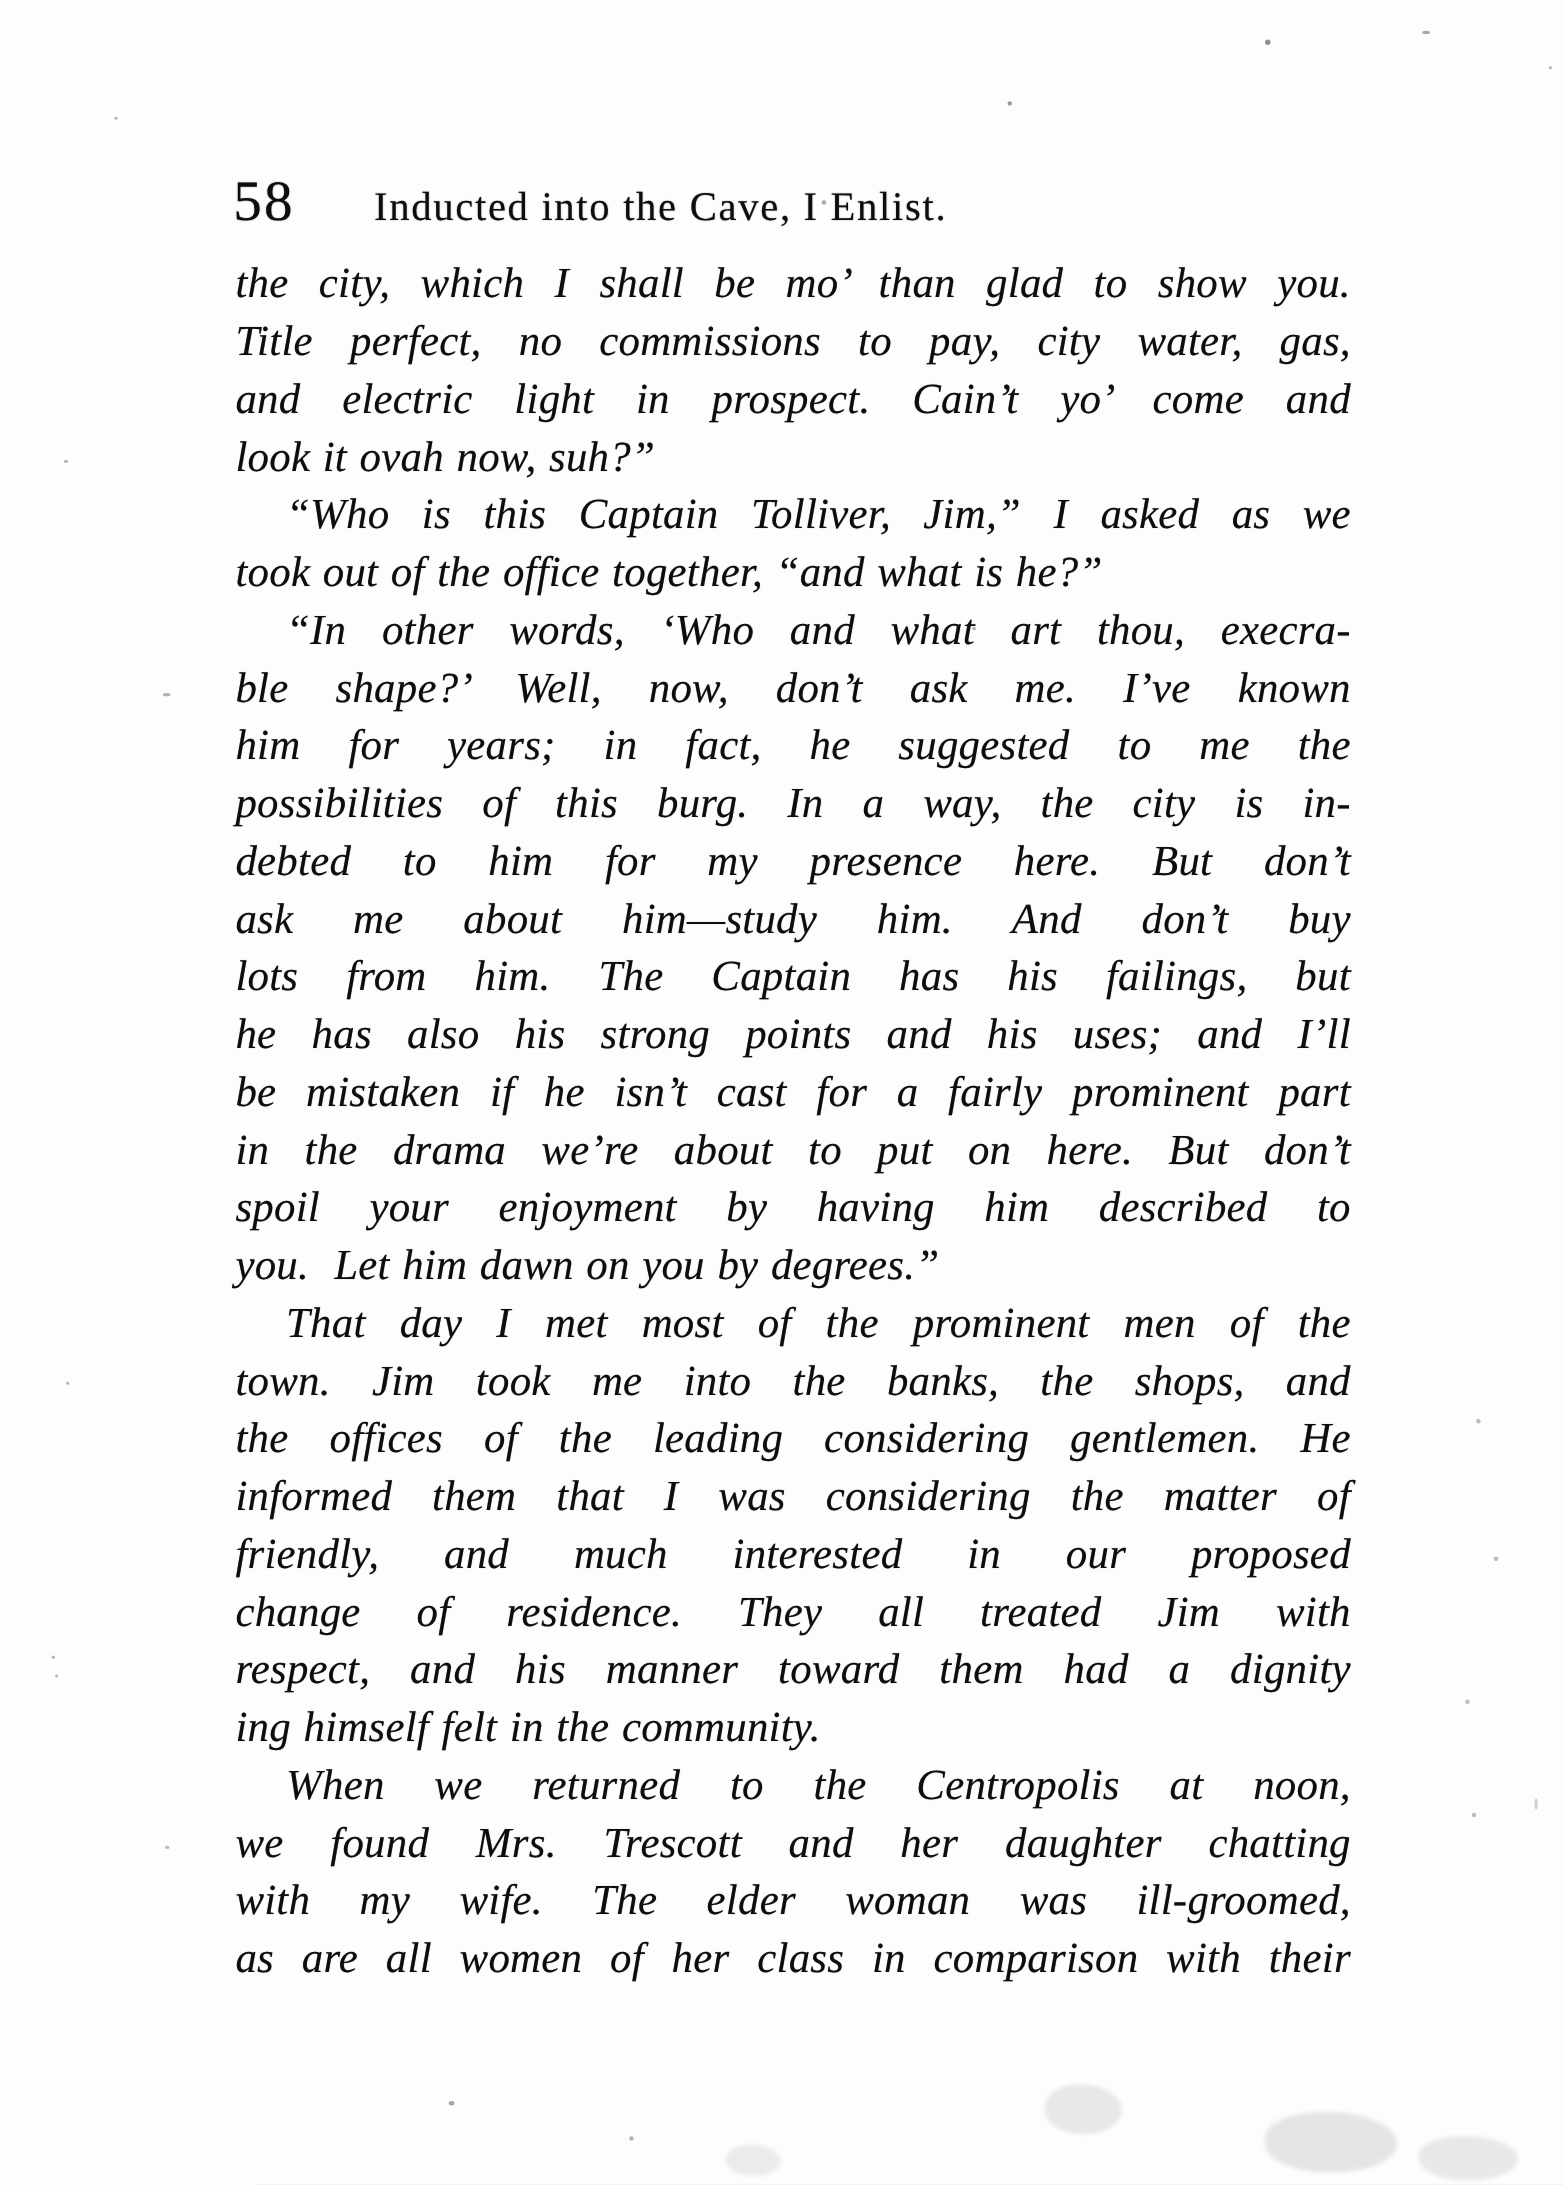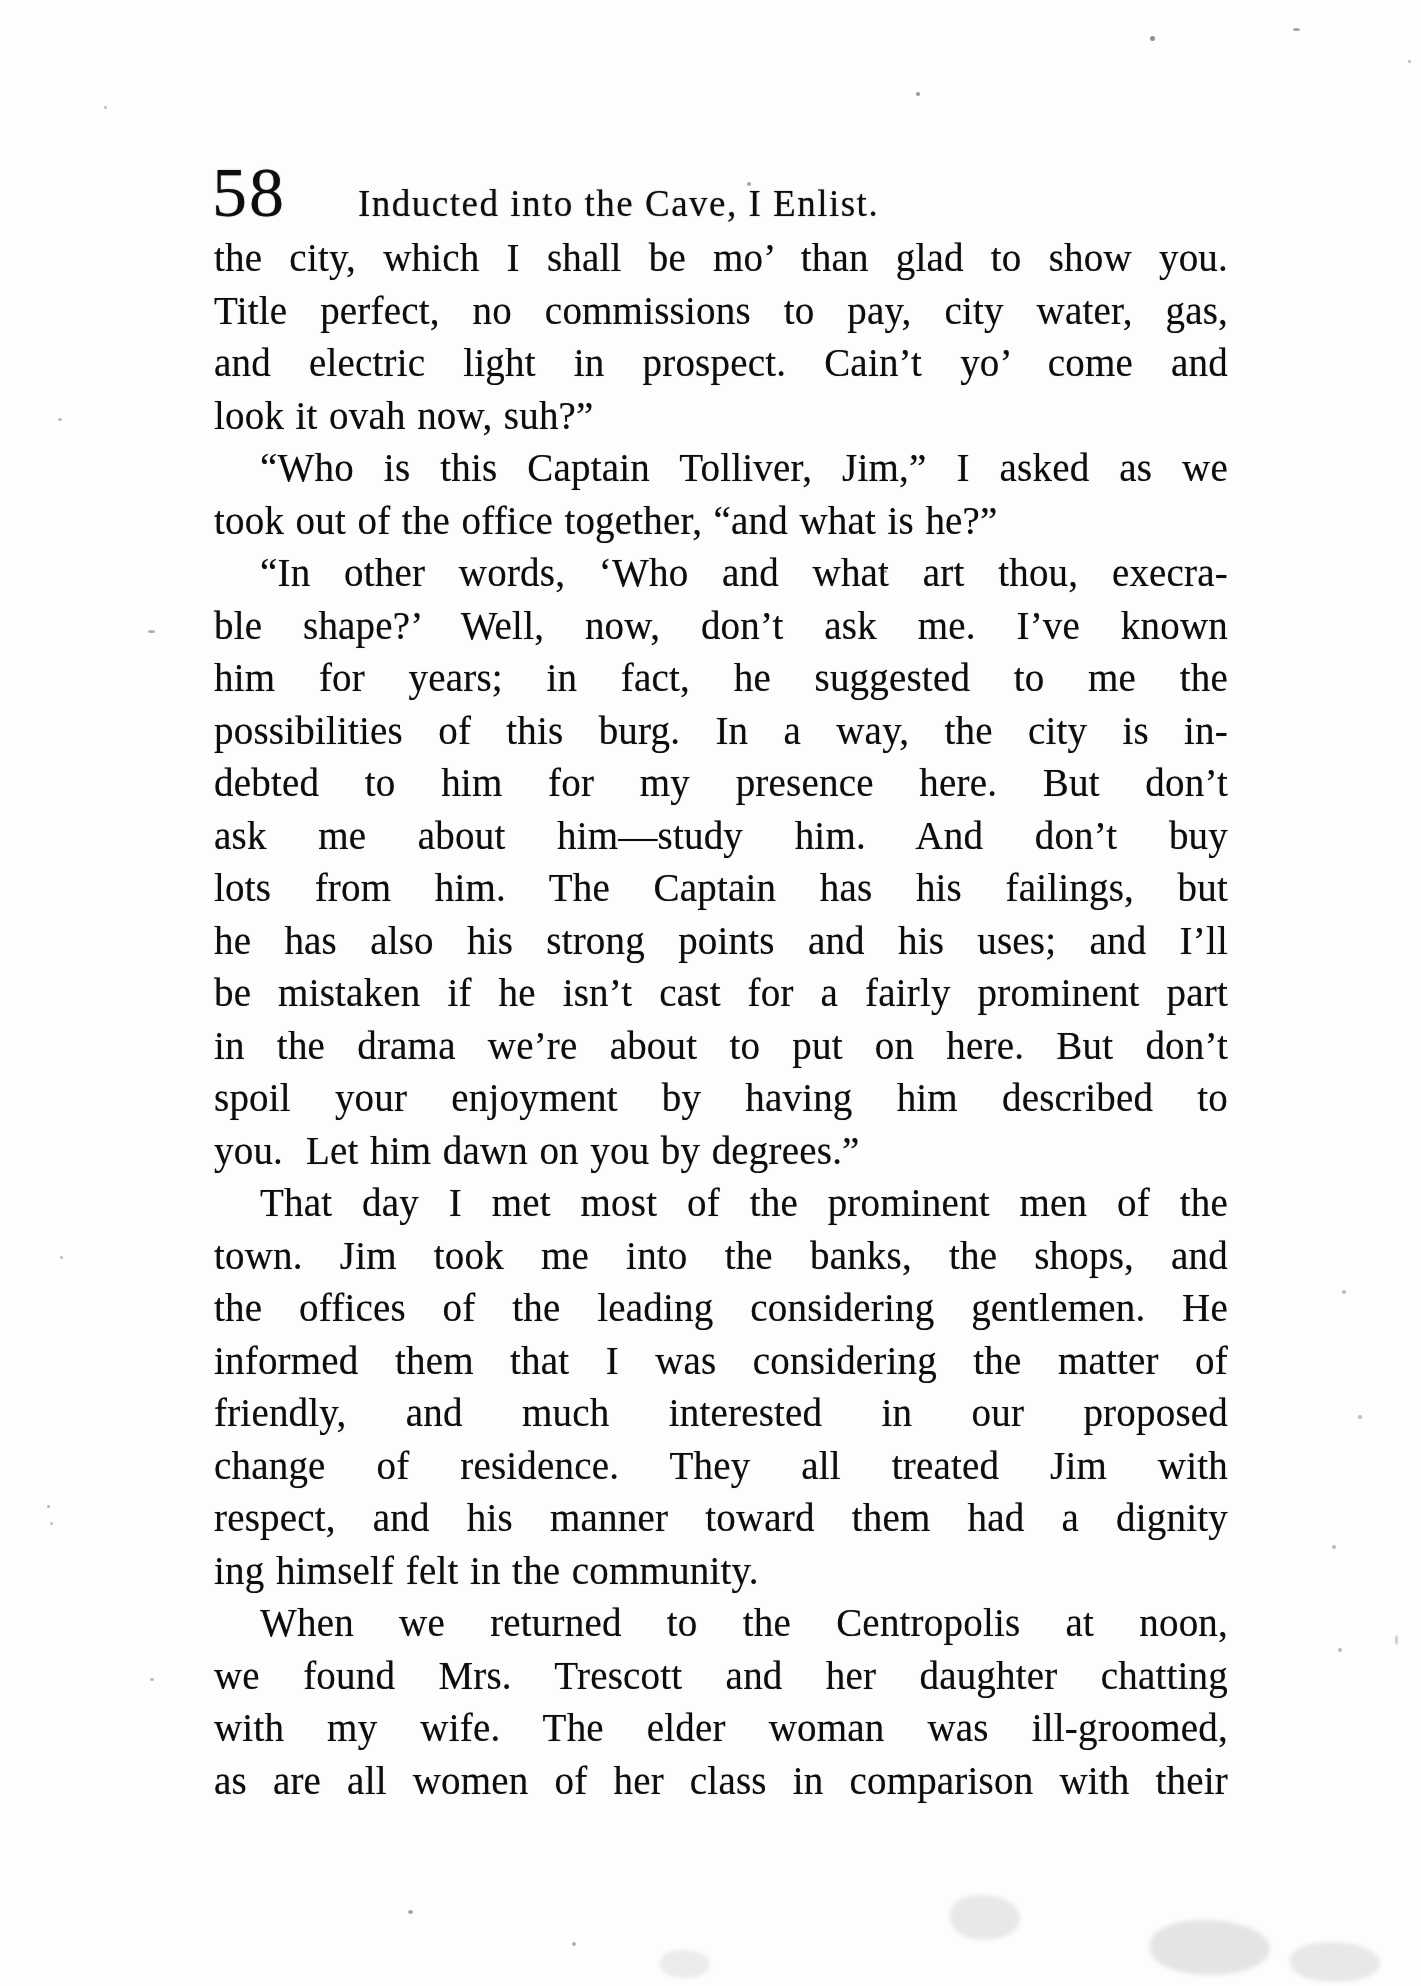--- a/index.html
+++ b/index.html
@@ -19,21 +19,21 @@
   .running-head {
     position: absolute;
     left: 212px;
     top: 158px;
     display: flex;
     align-items: baseline;
     white-space: nowrap;
     text-shadow: 0 0 1.2px rgba(10,10,10,0.55);
   }
   .page-num {
-    font-size: 70px;
+    font-size: 52px;
     line-height: 1;
     margin-right: 72px;
     letter-spacing: 2px;
   }
   .head-title {
     font-size: 37px;
     line-height: 1;
     letter-spacing: 1.5px;
   }
   .body-text {
@@ -45,20 +45,21 @@
     line-height: 52.5px;
     letter-spacing: 0.2px;
     word-spacing: 1.5px;
     text-shadow: 0 0 0.8px rgba(10,10,10,0.5);
   }
   .line {
     height: 52.5px;
     text-align: justify;
     text-align-last: justify;
     overflow: visible;
+    font-style: italic;
   }
   .line.indent { padding-left: 46px; }
   .line.endline {
     text-align: left;
     text-align-last: left;
   }
   
   .speck {
     position: absolute;
     background: #222;

